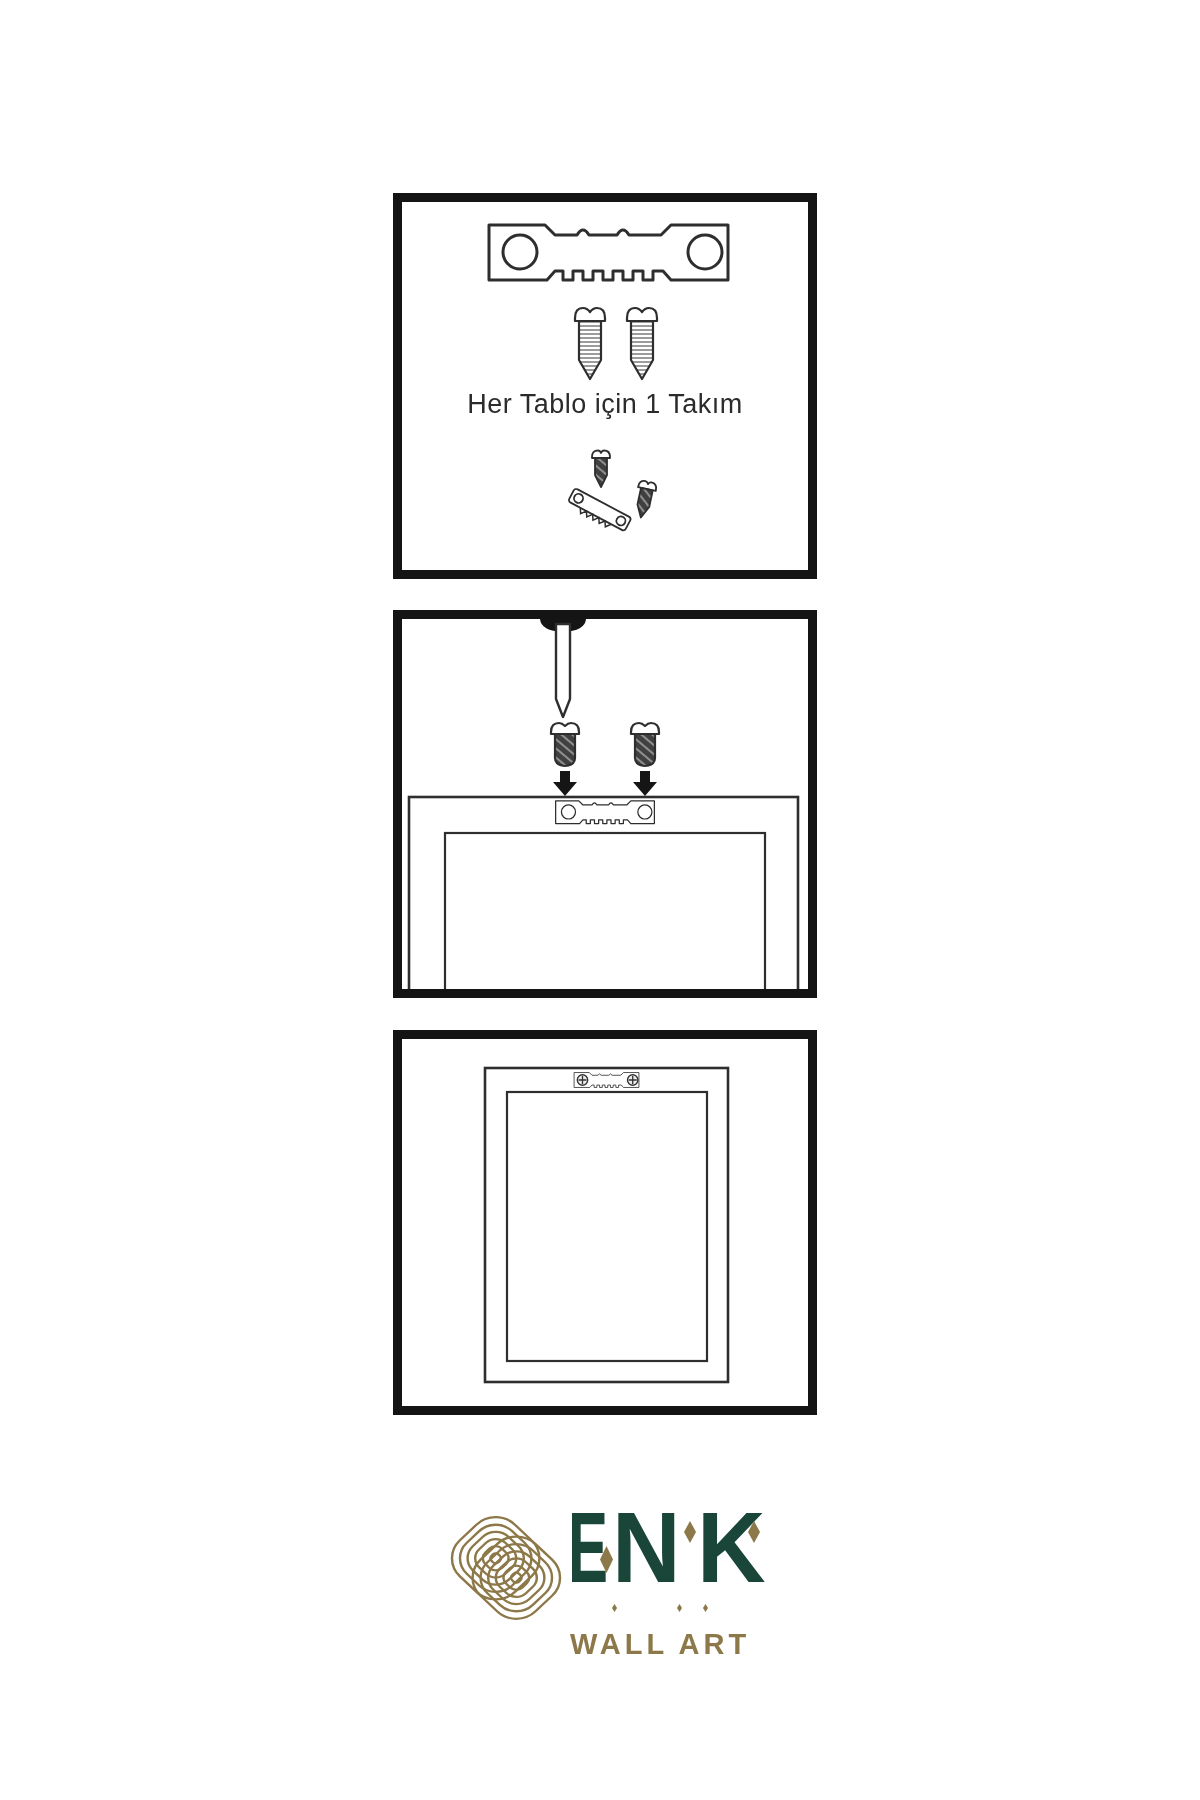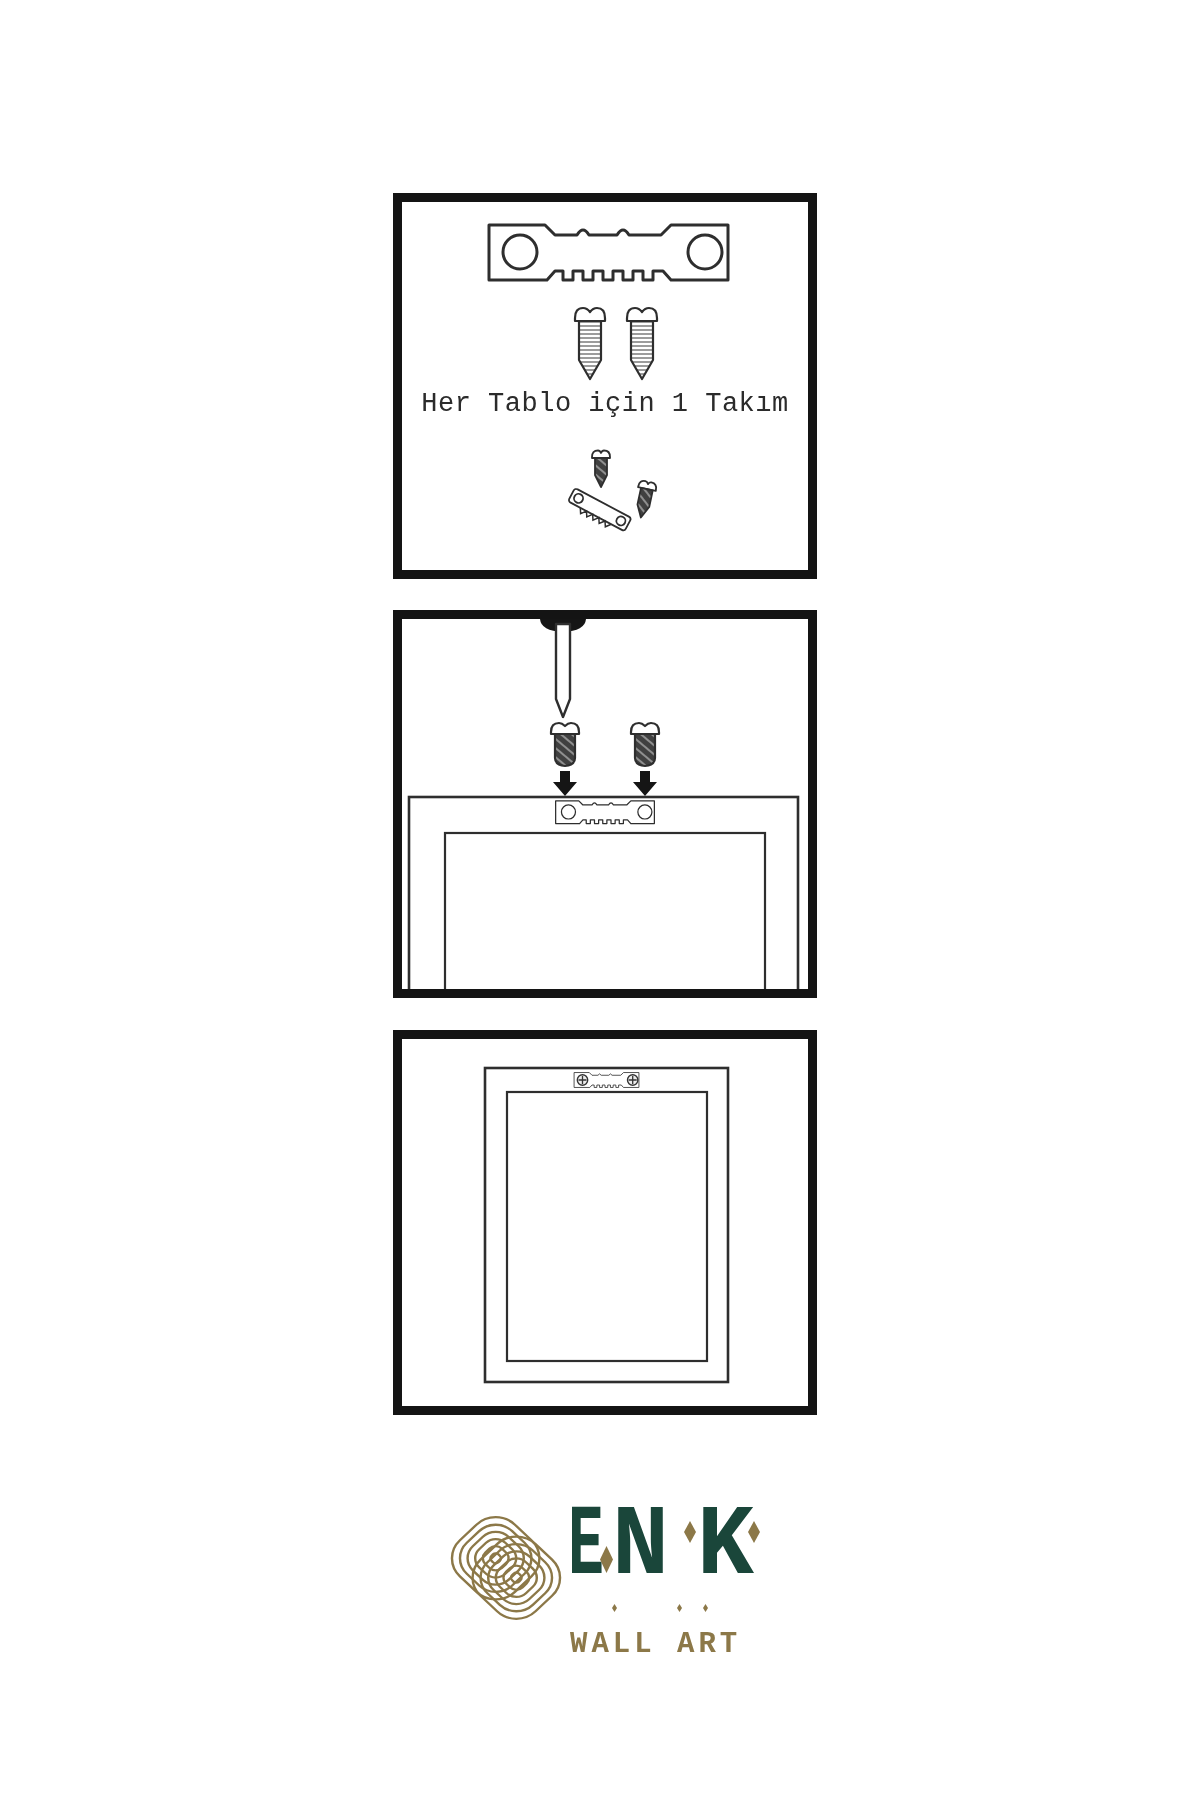--- a/index.html
+++ b/index.html
@@ -3,21 +3,21 @@
 <meta charset="utf-8">
 <style>
   :root{
     --ink:#151515; --outline:#2e2e2e; --panel-border:#141414;
     --screw-dark:#404040; --screw-stripe:#8f8f8f; --thread-stripe:#5a5a5a;
     --brand-green:#1a463a; --brand-gold:#8c7848; --caption-text:#2b2b2b;
     --background:#ffffff;
   }
   html,body{margin:0;padding:0;background:var(--background);}
   #sheet{position:relative;width:1200px;height:1718px;background:var(--background);overflow:hidden;
-         font-family:Liberation Mono, monospace;}
+         font-family:Liberation Sans, sans-serif;}
   .panel{position:absolute;box-sizing:border-box;border:9px solid var(--panel-border);background:#fff;}
   .panel svg{position:absolute;left:0;top:0;display:block;}
   #caption{position:absolute;left:393px;top:389px;width:424px;text-align:center;
            font-size:27px;font-weight:400;letter-spacing:.5px;color:var(--caption-text);}
   .brand-letter{position:absolute;font-weight:700;font-size:100px;line-height:1;
                 color:var(--brand-green);transform-origin:0 0;white-space:pre;}
   .dia{position:absolute;background:var(--brand-gold);
        clip-path:polygon(50% 0,100% 50%,50% 100%,0 50%);}
   #tagline{position:absolute;left:570px;top:1628px;font-size:29px;font-weight:700;
            letter-spacing:4px;color:var(--brand-gold);white-space:pre;}

